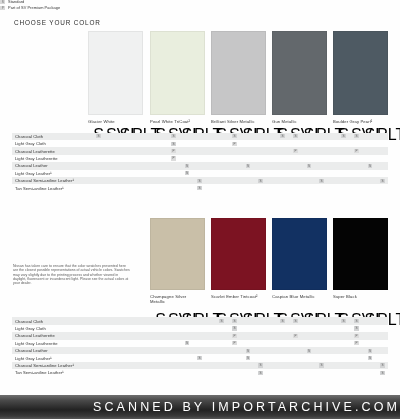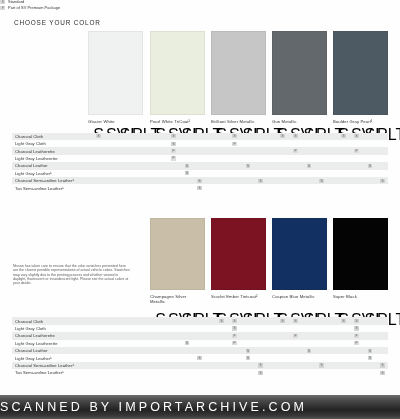--- a/index.html
+++ b/index.html
@@ -97,21 +97,21 @@
     letter-spacing: 0.02px;
   }
   
   .footer {
     position: absolute;
     left: 0; bottom: 0;
     width: 400px; height: 24px;
     background: linear-gradient(to bottom, #6f6f6f 0%, #4a4a4a 22%, #222 62%, #3a3a3a 88%, #585858 100%);
     display: flex;
     align-items: center;
-    justify-content: flex-start;
+    justify-content: flex-end;
   }
   .footer-text {
     font-size: 12.5px;
     letter-spacing: 3.1px;
     color: #ffffff;
     font-weight: 400;
     font-family: "Liberation Sans", sans-serif;
   }
 </style>
 </head>

